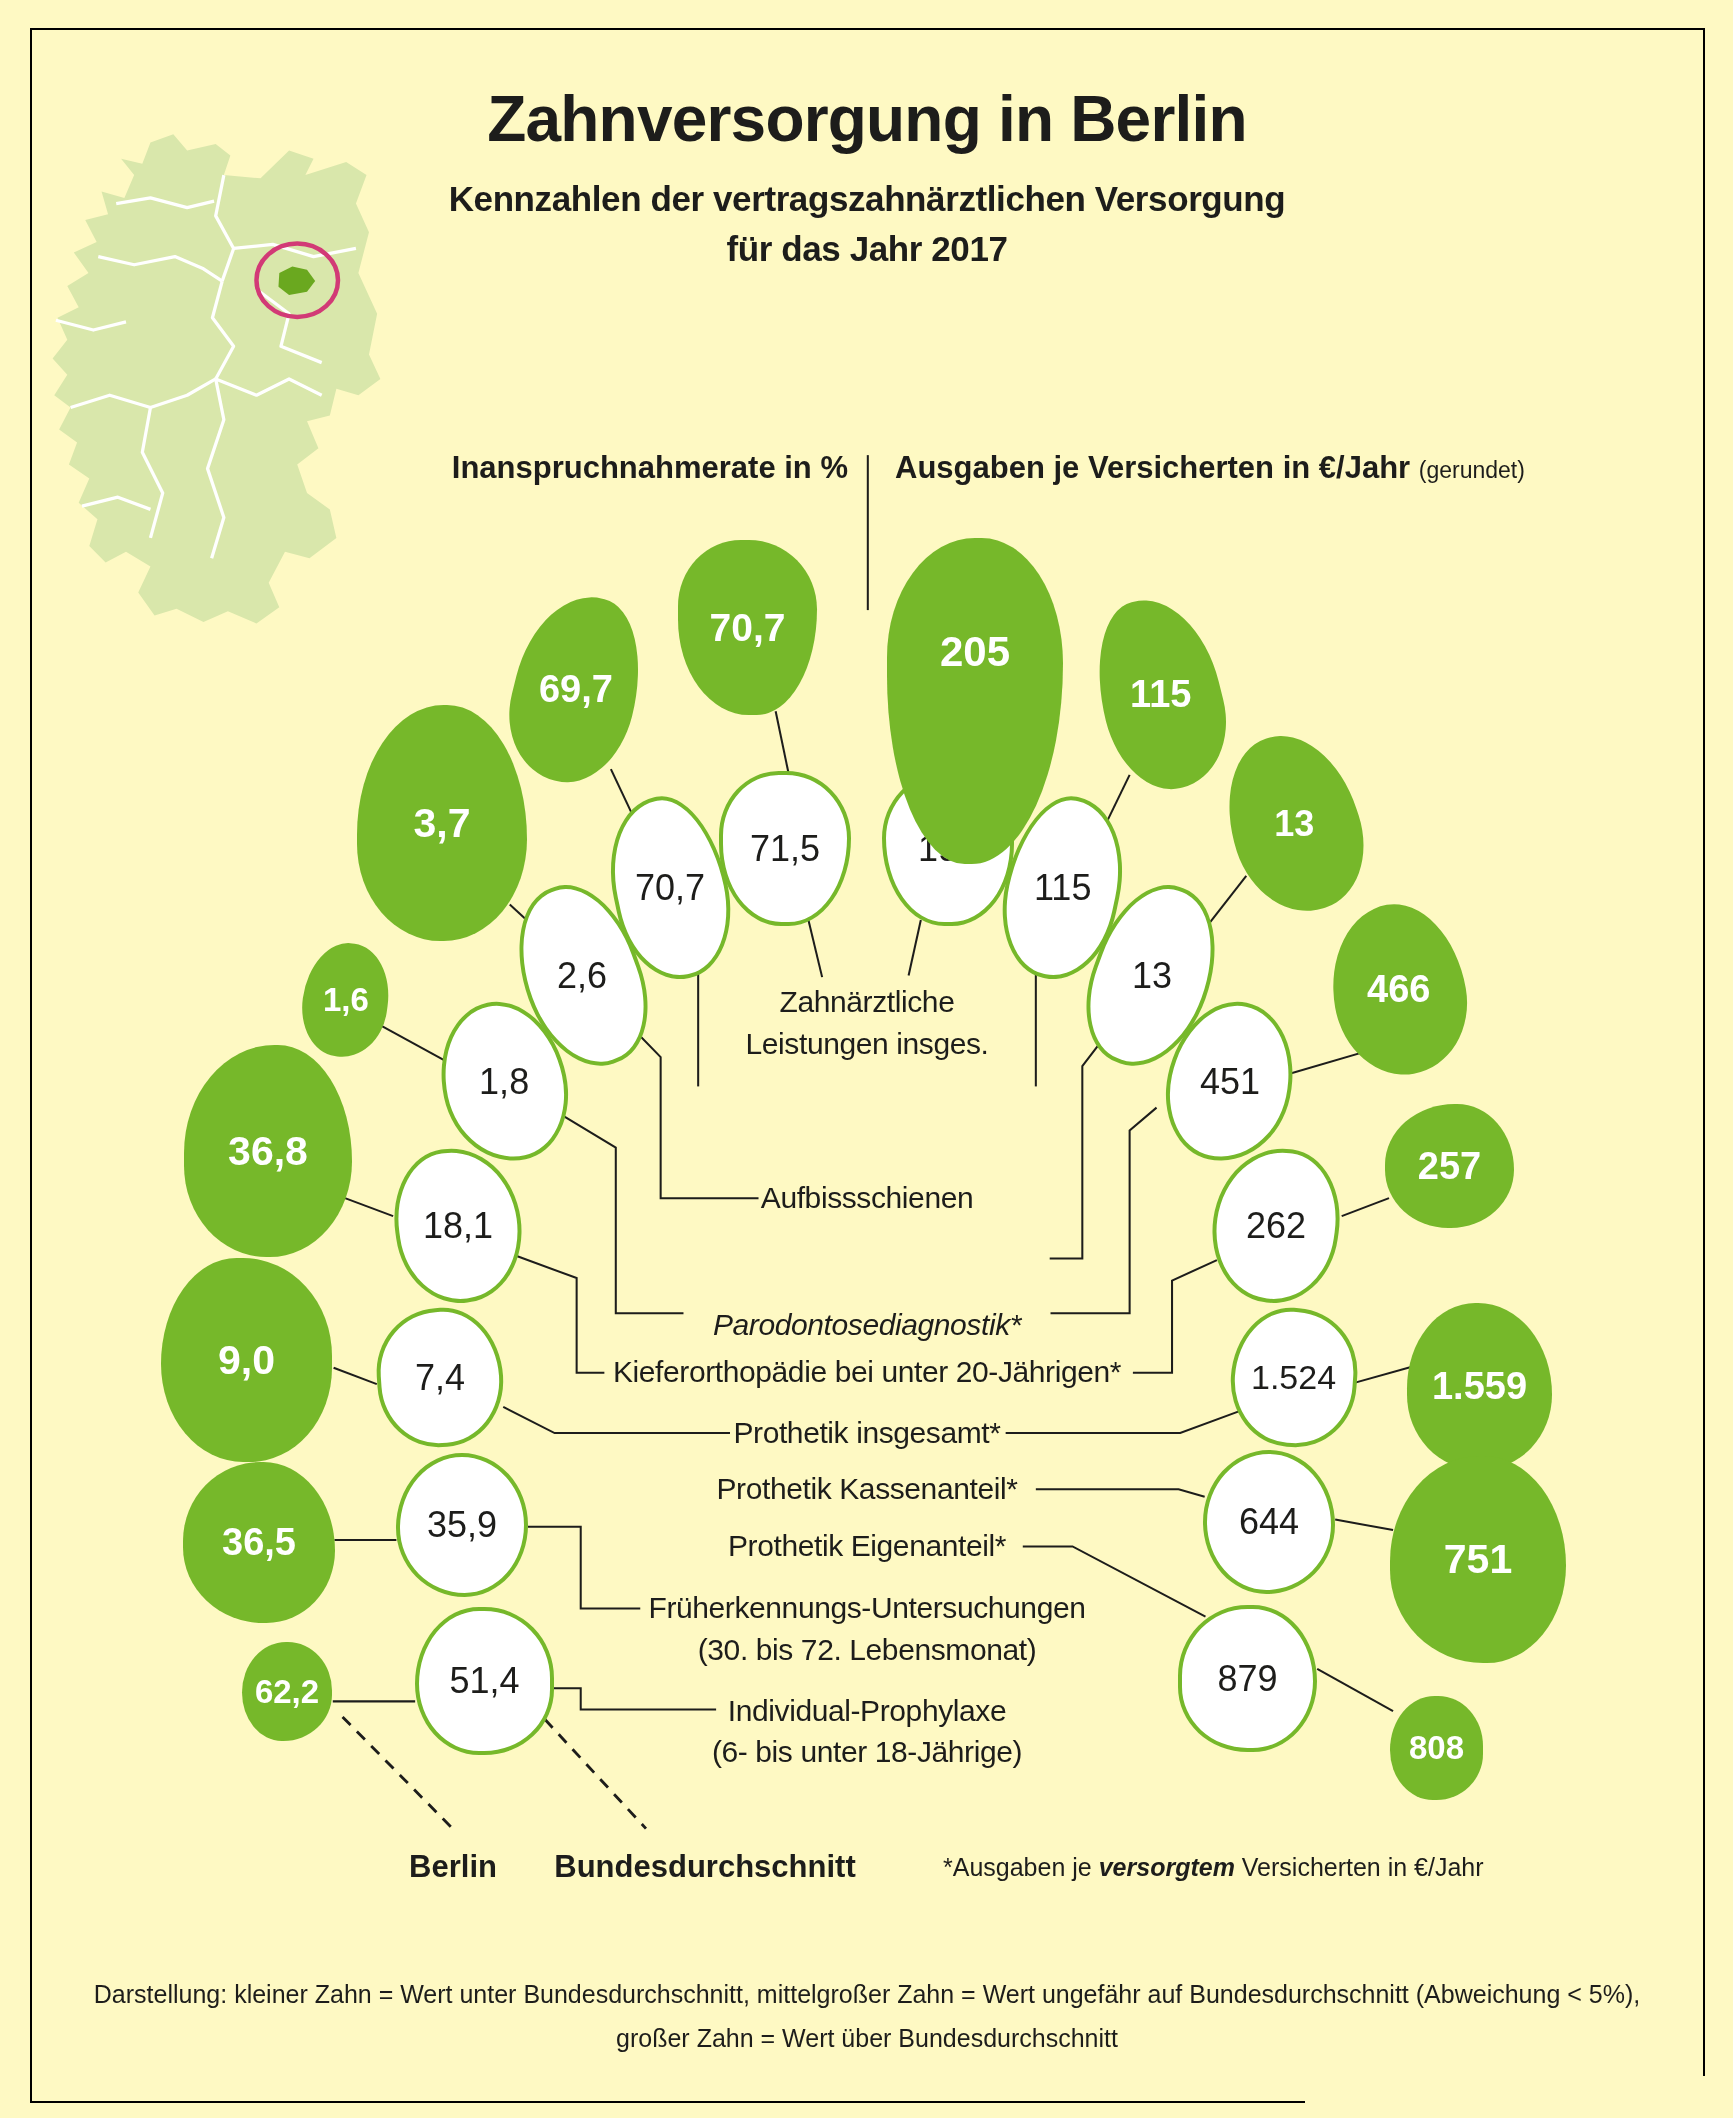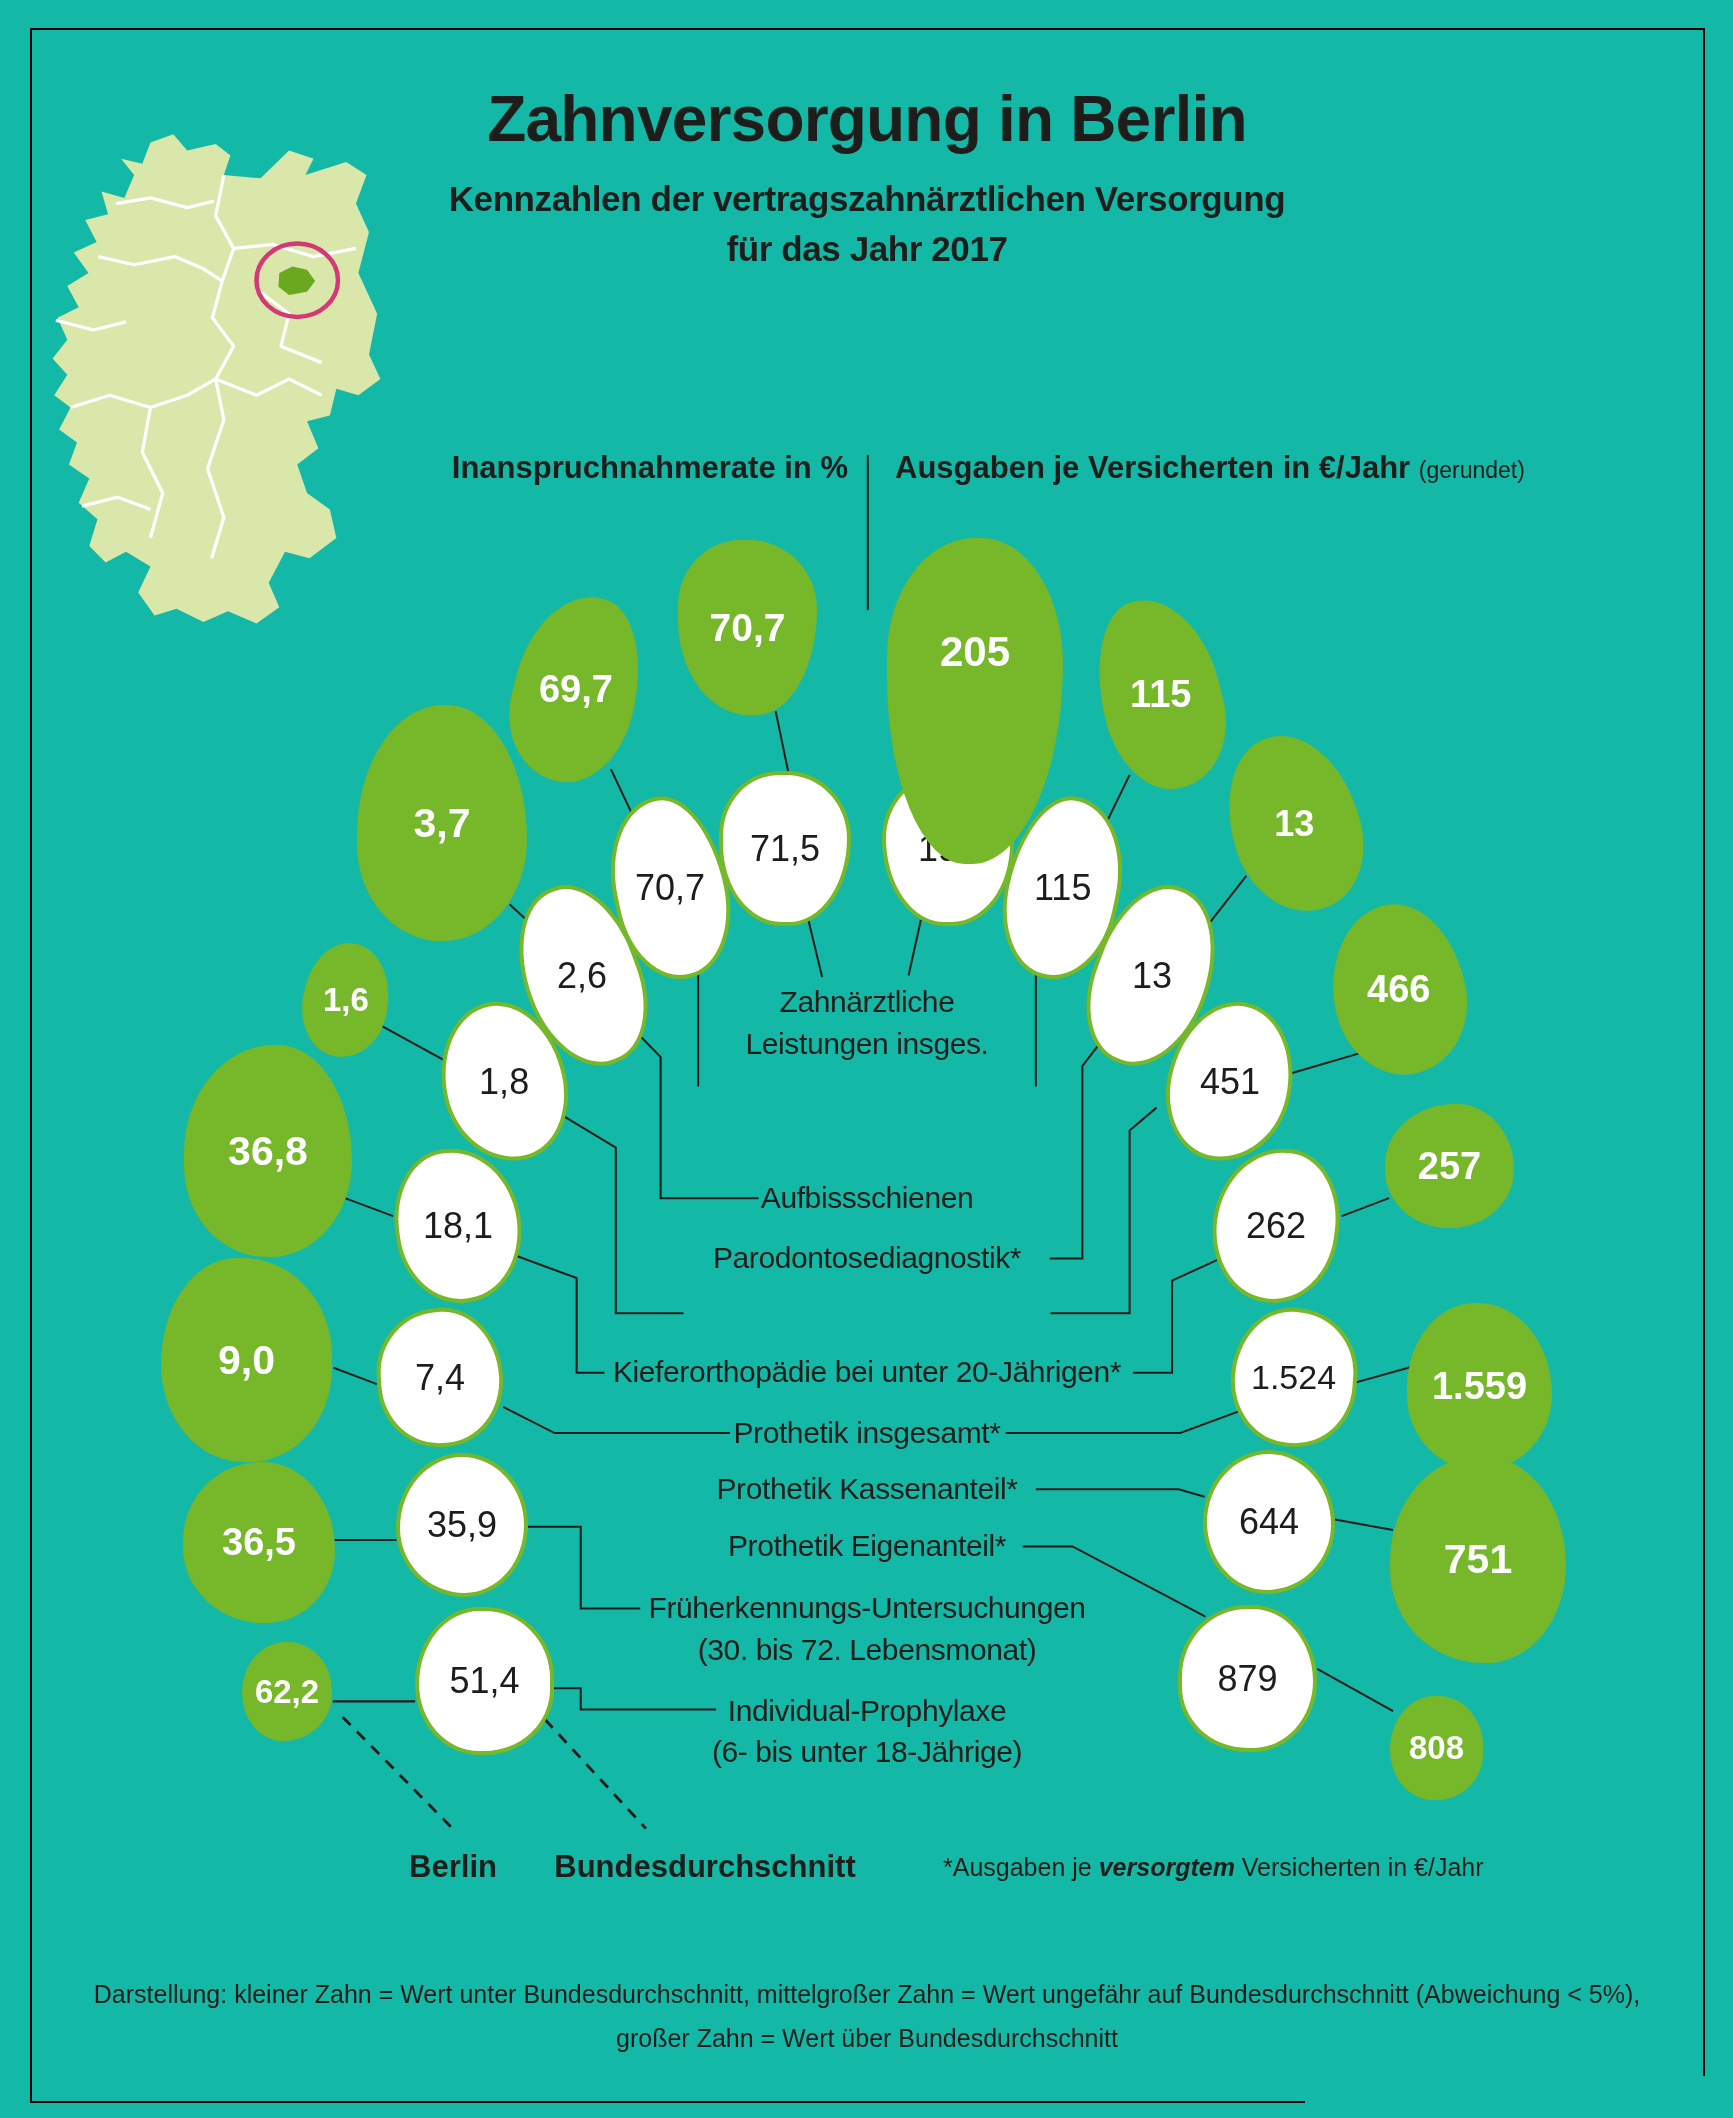--- a/index.html
+++ b/index.html
@@ -1,16 +1,16 @@
 <!DOCTYPE html>
 <html style="font-size:13px"><head>
 <meta charset="utf-8">
 <style>
   html,body{margin:0;padding:0;background:#fff;}
-  .canvas{position:relative;width:1734px;height:2119px;background:#14b8a6;overflow:hidden;
+  .canvas{position:relative;width:1734px;height:2119px;background:#fef9c3;overflow:hidden;
           font-family:"Liberation Sans",sans-serif;color:#1d1d1b;}
   .border{position:absolute;background:#000;}
   .title{position:absolute;left:0;width:1734px;top:82px;text-align:center;
          font-size:64px;font-weight:700;letter-spacing:-0.8px;}
   .subtitle{position:absolute;left:0;width:1734px;text-align:center;
             font-size:35px;font-weight:700;letter-spacing:-0.4px;}
   .colhead{position:absolute;font-size:31px;font-weight:700;white-space:nowrap;}
   .colhead .note{font-size:23px;font-weight:400;}
   svg.overlay{position:absolute;left:0;top:0;z-index:1;}
   .tooth{position:absolute;z-index:2;display:flex;align-items:center;justify-content:center;}
@@ -207,21 +207,21 @@
     </div>
   <div class="tooth berlin" style="left:1390px;top:1696px;width:93px;height:104px;border-radius:50% 50% 52% 48% / 54% 50% 46% 50%;font-size:33px;">
     <span>808</span>
     </div>
 
   <div class="clabel" style="top:981px;">
     <div>Zahnärztliche</div>
     <div>Leistungen insges.</div>
   </div>
   <div class="clabel" style="top:1177px;">Aufbissschienen</div>
-  <div class="clabel" style="top:1237px;">Parodontosediagnostik*</div>
+  <div class="clabel" style="top:1304px;font-style:italic;">Parodontosediagnostik*</div>
   <div class="clabel" style="top:1351px;">Kieferorthopädie bei unter 20-Jährigen*</div>
   <div class="clabel" style="top:1412px;">Prothetik insgesamt*</div>
   <div class="clabel" style="top:1468px;">Prothetik Kassenanteil*</div>
   <div class="clabel" style="top:1525px;">Prothetik Eigenanteil*</div>
   <div class="clabel" style="top:1587px;">
     <div>Früherkennungs-Untersuchungen</div>
     <div>(30. bis 72. Lebensmonat)</div>
   </div>
   <div class="clabel" style="top:1690px;line-height:41px;">
     <div>Individual-Prophylaxe</div>

